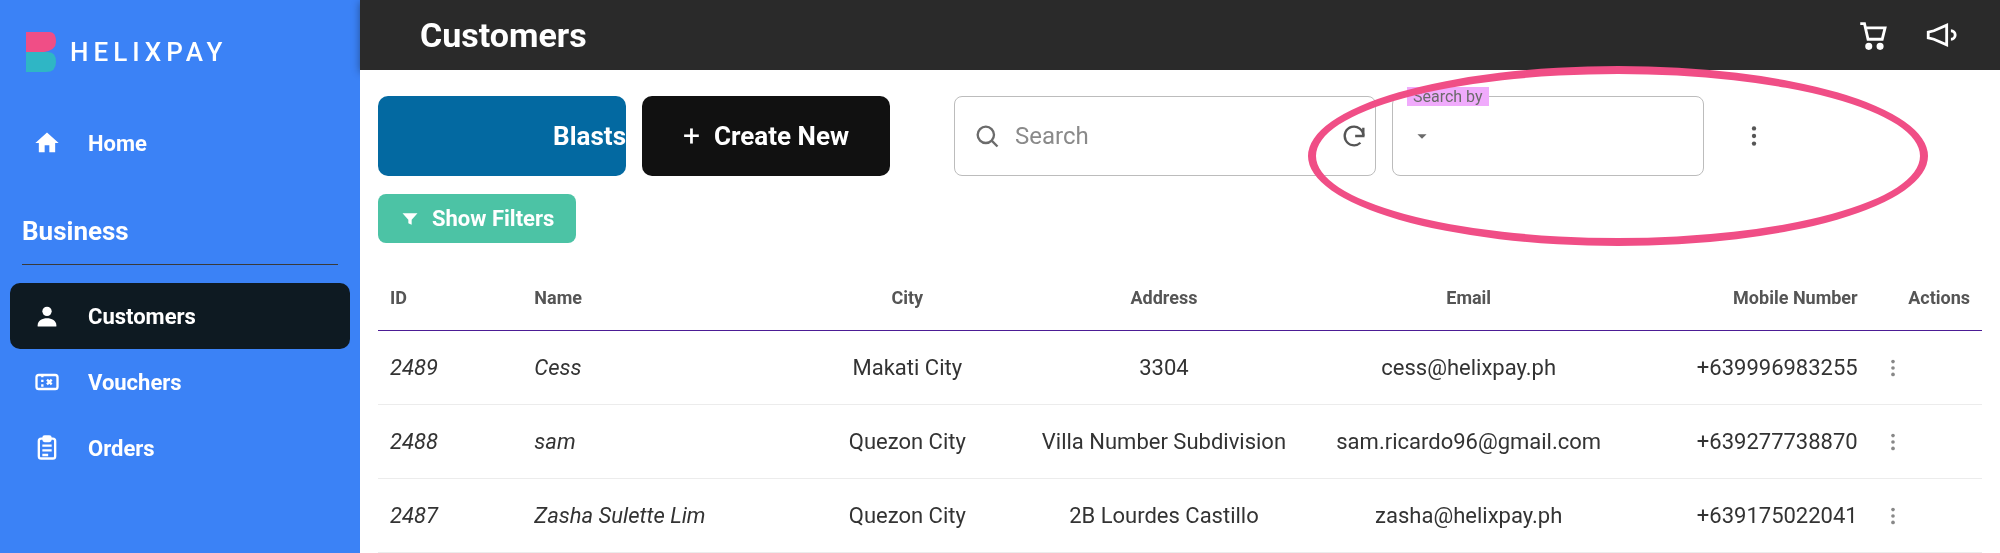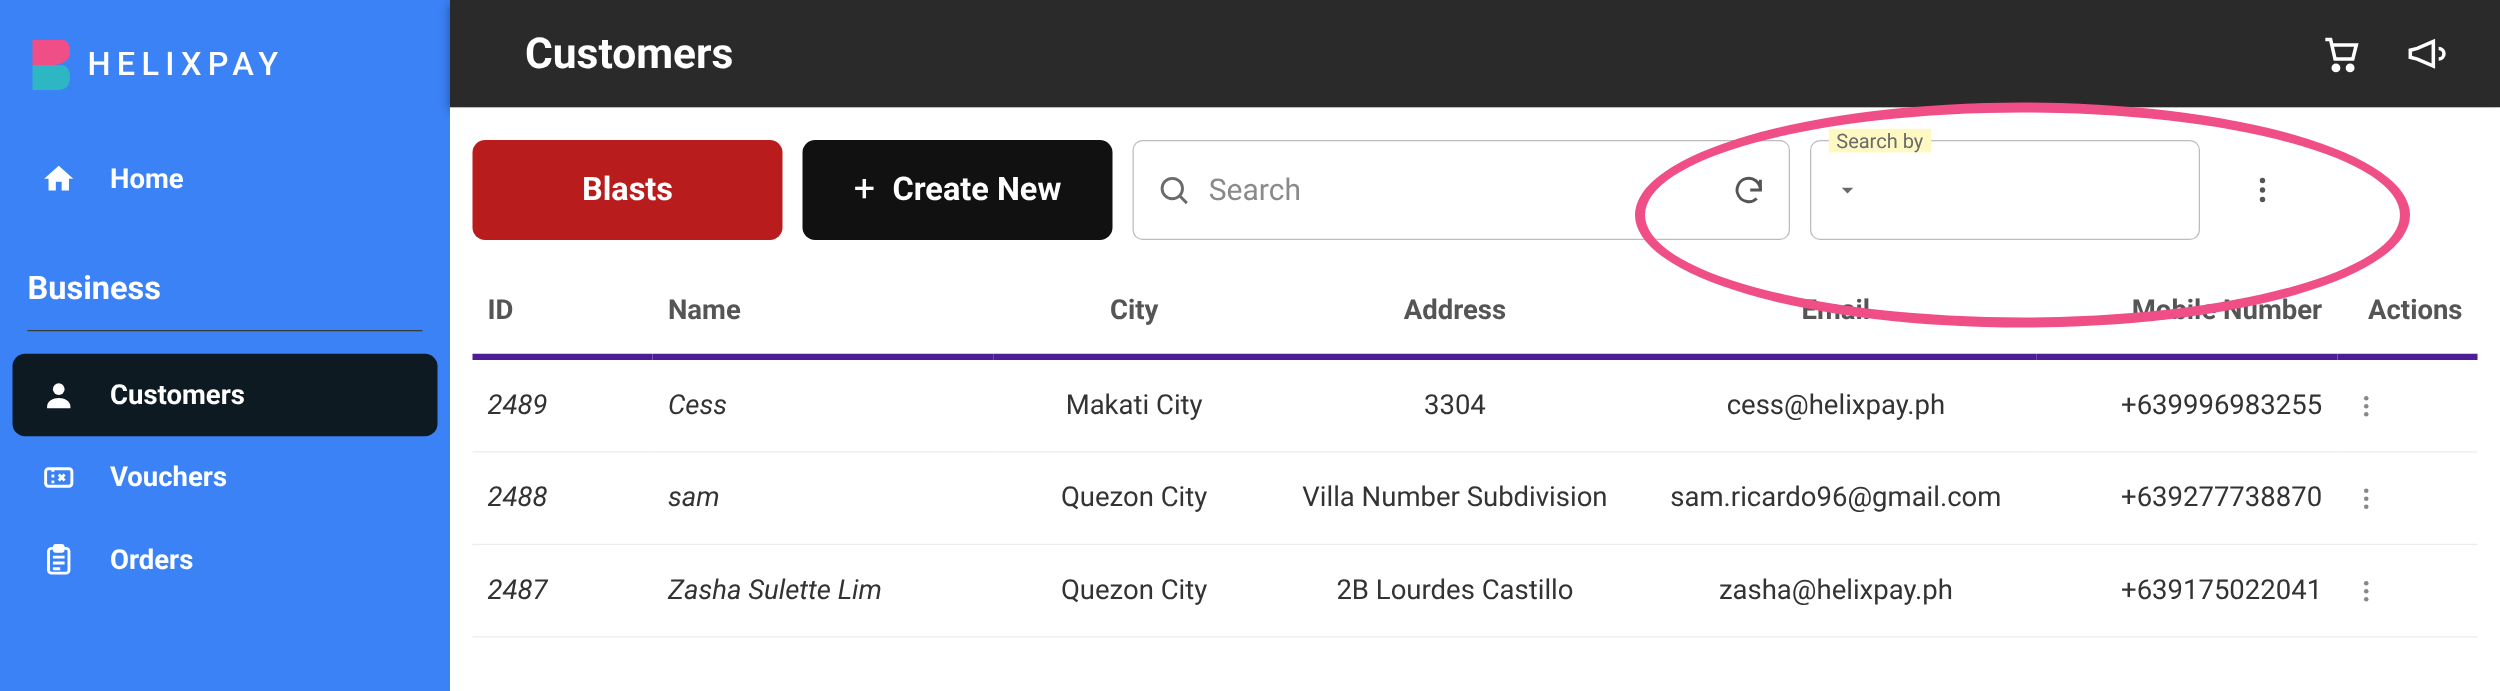--- a/index.html
+++ b/index.html
@@ -25,52 +25,52 @@
   .topbar { height: 86px; background: #2a2a2a; color: #fff; display: flex; align-items: center; padding: 0 40px 0 60px; box-shadow: 0 2px 8px rgba(0,0,0,0.4); }
   .topbar-title { font-size: 34px; font-weight: 700; flex: 0 0 auto; }
   .topbar-spacer { flex: 1; }
   .topbar-icon { width: 38px; height: 38px; margin-left: 30px; display: flex; align-items: center; justify-content: center; cursor: pointer; }
 
   
   .content { flex: 1; background: #fff; padding: 26px 18px 0 18px; position: relative; }
 
   .action-row { display: flex; align-items: center; gap: 16px; margin-bottom: 18px; position: relative; }
   .btn { height: 80px; border-radius: 10px; display: flex; align-items: center; justify-content: center; font-size: 26px; font-weight: 700; cursor: pointer; border: none; }
-  .btn-blasts { width: 248px; background: #b91c1c; color: #fff; }
+  .btn-blasts { width: 248px; background: #0369a1; color: #fff; justify-content: flex-end; }
   .btn-create { width: 248px; background: #111; color: #fff; gap: 14px; }
   .plus { font-size: 30px; font-weight: 400; line-height: 1; }
 
-  .search-wrap { position: relative; width: 526px; height: 80px; border: 1px solid #bcbcbc; border-radius: 8px; display: flex; align-items: center; padding: 0 18px; background: #fff; }
+  .search-wrap { position: relative; width: 422px; height: 80px; border: 1px solid #bcbcbc; border-radius: 8px; display: flex; align-items: center; padding: 0 18px; background: #fff; margin-left: 48px; }
   .search-wrap .sicon { width: 28px; height: 28px; color: #6b6b6b; }
   .search-wrap input { flex: 1; border: none; outline: none; font-size: 24px; color: #333; background: transparent; padding: 0 14px; }
   .search-wrap input::placeholder { color: #8a8a8a; }
   .search-wrap .ricon { width: 28px; height: 28px; color: #555; cursor: pointer; }
 
   .select-wrap { position: relative; width: 312px; height: 80px; border: 1px solid #bcbcbc; border-radius: 8px; display: flex; align-items: center; padding: 0 18px; background: #fff; cursor: pointer; }
-  .select-wrap .float-label { position: absolute; top: -10px; left: 14px; background: #fef9c3; padding: 0 6px; font-size: 16px; color: #6a6a6a; }
+  .select-wrap .float-label { position: absolute; top: -10px; left: 14px; background: #f0abfc; padding: 0 6px; font-size: 16px; color: #6a6a6a; }
   .select-wrap .value { flex: 1; font-size: 24px; color: #222; }
   .select-wrap .chev { color: #6a6a6a; }
 
   .kebab { width: 40px; height: 40px; display: flex; align-items: center; justify-content: center; cursor: pointer; color: #555; margin-left: 14px; }
 
   
   .ellipse-annot {
     position: absolute;
     width: 620px; height: 180px;
     border: 8px solid #f04e86;
     border-radius: 50%;
     left: 930px; top: -30px;
     pointer-events: none;
   }
 
   .filters-btn { display: inline-flex; align-items: center; gap: 12px; background: #4cc3a5; color: #fff; border: none; border-radius: 8px; font-size: 22px; font-weight: 700; padding: 12px 22px; cursor: pointer; }
 
   
   .table { width: 100%; margin-top: 22px; border-collapse: collapse; }
-  .table thead th { text-align: center; font-size: 22px; font-weight: 700; color: #555; padding: 22px 12px; border-bottom: 5px solid #4c1d95; }
+  .table thead th { text-align: center; font-size: 18px; font-weight: 700; color: #555; padding: 22px 12px; border-bottom: 1px solid #4c1d95; }
   .table thead th.left { text-align: left; }
   .table thead th.right { text-align: right; }
   .table tbody td { font-size: 22px; color: #333; padding: 24px 12px; border-bottom: 1px solid #ececec; text-align: center; }
   .table tbody td.left { text-align: left; font-style: italic; }
   .table tbody td.right { text-align: right; }
   .row-kebab { color: #888; cursor: pointer; }
 
   svg { display: block; }
 </style>
 </head>
@@ -193,20 +193,28 @@
           <svg viewBox="0 0 24 24" width="26" height="26" fill="currentColor">
               <circle cx="12" cy="5" r="2"></circle>
               <circle cx="12" cy="12" r="2"></circle>
               <circle cx="12" cy="19" r="2"></circle>
             </svg>
         </div>
 
         <div class="ellipse-annot"></div>
       </div>
 
+      <button class="filters-btn">
+        <span>
+          <svg viewBox="0 0 24 24" width="20" height="20" fill="#fff">
+              <path d="M3 5h18l-7 8v6l-4-2v-4z"></path>
+            </svg>
+        </span>
+        <span>Show Filters</span>
+      </button>
 
       <table class="table">
         <thead>
           <tr>
             <th class="left" style="width:9%">ID</th>
             <th class="left" style="width:17%">Name</th>
             <th style="width:14%">City</th>
             <th style="width:18%">Address</th>
             <th style="width:20%">Email</th>
             <th class="right" style="width:15%">Mobile Number</th>

